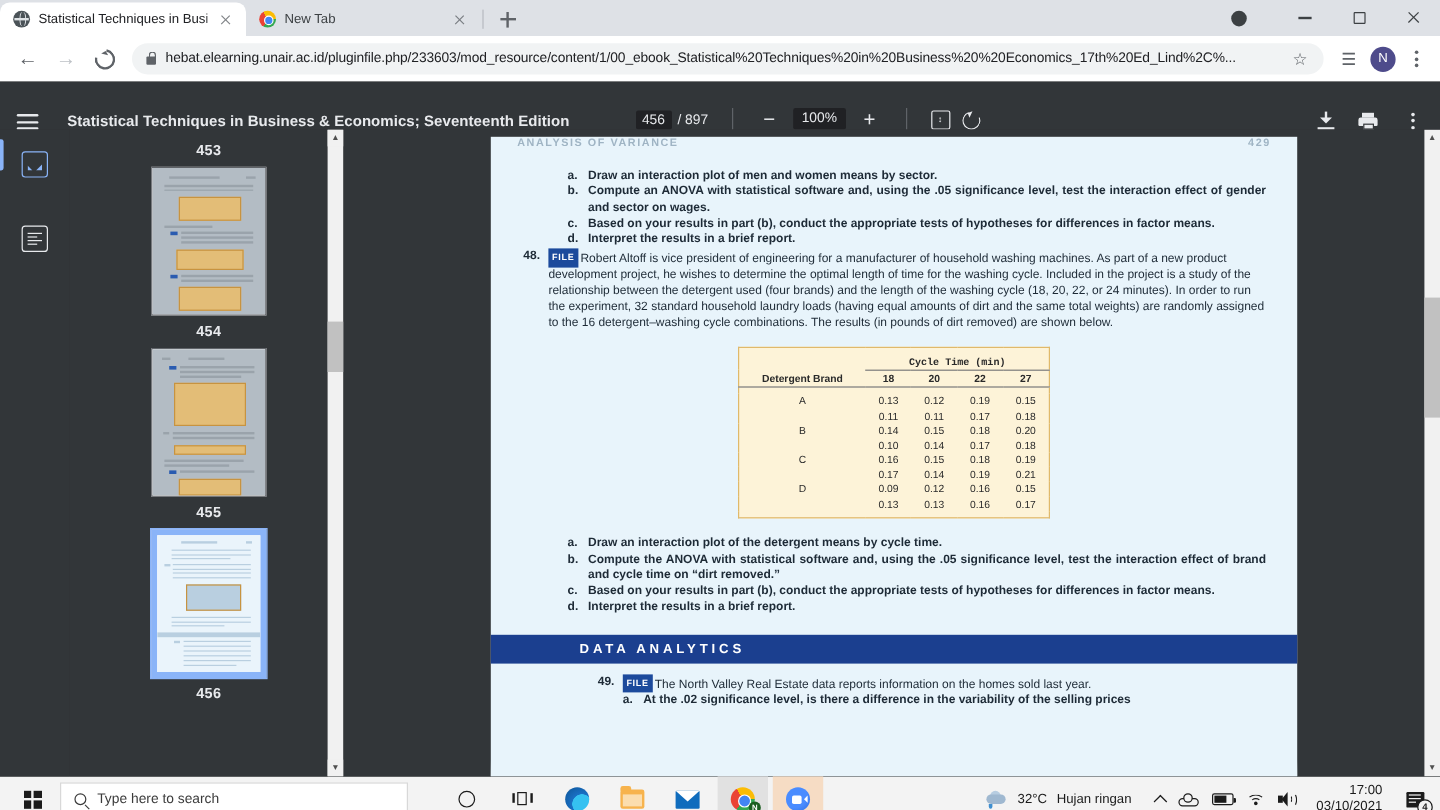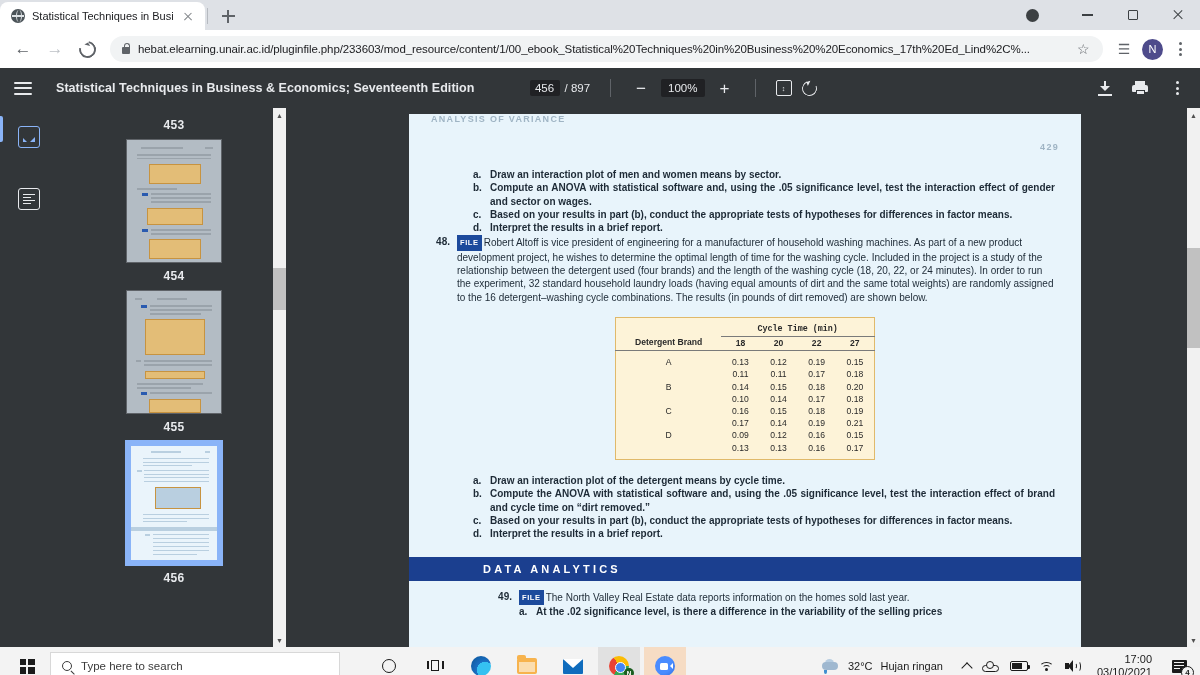--- a/index.html
+++ b/index.html
@@ -133,21 +133,21 @@
     margin: 0 3px; flex: 0 0 21px;
   }
   .kebab {
     width: 24px; display: flex; flex-direction: column; align-items: center; gap: 2.5px;
     flex: 0 0 24px;
   }
   .kebab span { width: 3px; height: 3px; border-radius: 50%; background: #5f6368; display: block; }
 
   
   .pdfbar {
-    height: 40px; background: #323639; display: flex; align-items: center;
+    height: 40px; background: #323639; display: flex; align-items: flex-end;
     padding: 0 14px; color: #e8eaed; gap: 10px; position: relative;
   }
   .hamburger { width: 18px; display: flex; flex-direction: column; gap: 3.5px; margin-right: 14px; }
   .hamburger span { height: 2px; background: #e8eaed; border-radius: 1px; }
   .pdf-title { font-size: 12.5px; font-weight: bold; letter-spacing: .05px; }
   .pdf-pages { margin-left: 45px; display: flex; align-items: center; font-size: 11.5px; gap: 5px; }
   .pagebox {
     background: #202124; border-radius: 2px; padding: 2px 5px; min-width: 30px;
     text-align: center; font-size: 11.5px;
   }
@@ -264,21 +264,21 @@
     display: flex; justify-content: center; padding-top: 6px;
   }
   .page {
     width: 672px; background: #e8f4fb; position: relative; height: 100%;
     font-family: "Liberation Sans", sans-serif; color: #1d2a36;
   }
   .page-header {
     display: flex; justify-content: space-between; font-size: 9px; color: #9fb4c4;
     padding: 0 22px; letter-spacing: 1.3px; font-weight: bold;
   }
-  .page-header .rt { color: #9fb4c4; margin-top: 28px; }
+  .page-header .rt { color: #9fb4c4; }
   .pg-body { padding: 16px 26px 0 26px; }
   .qitem { display: flex; font-size: 10px; line-height: 13.2px; }
   .qnum { width: 22px; flex: 0 0 22px; font-weight: bold; text-align: right; padding-right: 7px; }
   .qbody { flex: 1; }
   .sublist { list-style: none; }
   .subitem { display: flex; font-size: 10px; line-height: 13.3px; margin-bottom: 0; }
   .sublabel { width: 17px; flex: 0 0 17px; font-weight: bold; }
   .subtext { flex: 1; text-align: justify; font-weight: bold; }
   .filetag {
     display: inline-block; background: #1c4a9c; color: #fff; font-size: 7.5px;
@@ -526,20 +526,25 @@
     color: #1b1b1b; font-weight: bold;
   }
 </style>
 </head>
 <body>
 
 <div class="tabstrip">
   <div class="tab active">
     <span class="tab-favicon fav-globe"></span>
     <span class="tab-title">Statistical Techniques in Business</span>
+    <span class="tab-close"></span>
+  </div>
+  <div class="tab inactive">
+    <span class="tab-favicon fav-chrome"></span>
+    <span class="tab-title">New Tab</span>
     <span class="tab-close"></span>
   </div>
   <div class="tab-sep"></div>
   <div class="newtab"></div>
   <div class="winbtns">
     <span class="profile-dot"></span>
     <div class="winbtn">
         <span class="wb-min"></span>
       </div>
     <div class="winbtn">

